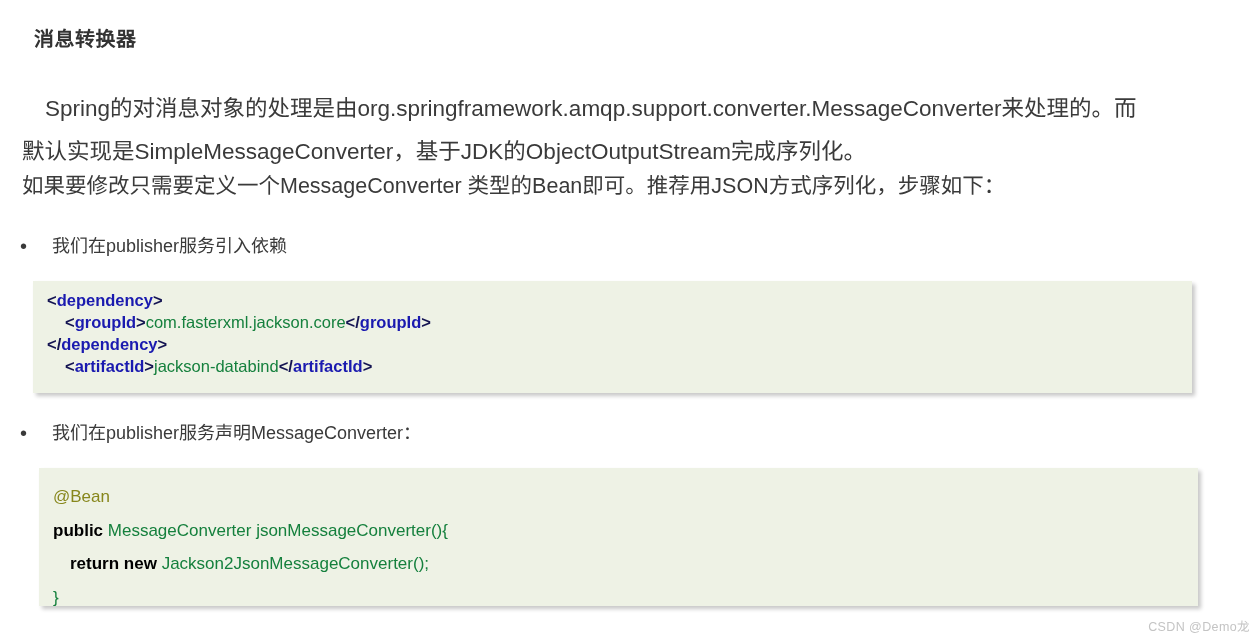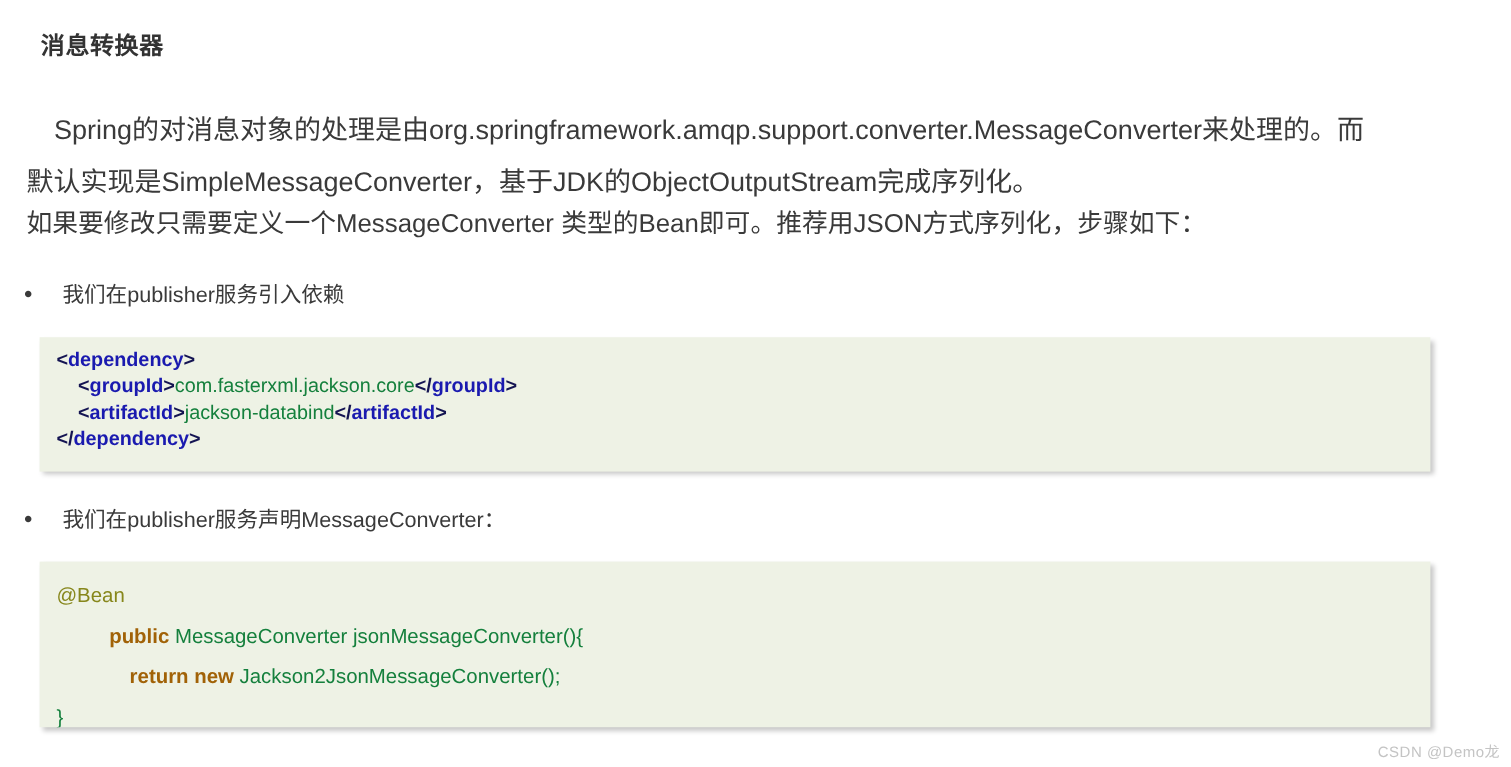--- a/index.html
+++ b/index.html
@@ -89,42 +89,42 @@
     overflow: hidden;
   }
   .code-xml {
     left: 33px;
     top: 281px;
     width: 1159px;
     height: 112px;
     padding: 8px 0 0 14px;
   }
   .code-java {
-    left: 33px;
+    left: 39px;
     top: 468px;
     width: 1159px;
     height: 138px;
     padding: 12px 0 0 14px;
   }
 
   .code-line {
     font-size: 16.5px;
     line-height: 22px;
     white-space: pre;
     color: #161616;
   }
   .code-java .code-line {
     font-size: 17px;
     line-height: 33.5px;
   }
 
   .tok-tagname  { color: #1a1aaf; font-weight: bold; }
   .tok-bracket  { color: #141452; font-weight: bold; }
   .tok-plain    { color: #15803d; font-weight: normal; }
-  .tok-kw       { color: #a16207; font-weight: bold; margin-left: 44px; }
+  .tok-kw       { color: #000000; font-weight: bold; }
   .tok-anno     { color: #87871c; font-weight: normal; }
 
   .indent1 { padding-left: 18px; }
   .indent-j { padding-left: 17px; }
 
   
   .watermark {
     position: absolute;
     right: 9px;
     bottom: 4px;
@@ -146,22 +146,22 @@
   <div class="para para-l3">如果要修改只需要定义一个MessageConverter 类型的Bean即可。推荐用JSON方式序列化，步骤如下：</div>
 
   <div class="bullet-row bullet-1">
     <span class="bullet-dot">•</span>
     <span class="bullet-text">我们在publisher服务引入依赖</span>
   </div>
 
   <div class="code-block code-xml" id="code-xml">
       <div class="code-line"><span class="tok-bracket">&lt;</span><span class="tok-tagname">dependency</span><span class="tok-bracket">&gt;</span></div>
       <div class="code-line indent1"><span class="tok-bracket">&lt;</span><span class="tok-tagname">groupId</span><span class="tok-bracket">&gt;</span><span class="tok-plain">com.fasterxml.jackson.core</span><span class="tok-bracket">&lt;/</span><span class="tok-tagname">groupId</span><span class="tok-bracket">&gt;</span></div>
+      <div class="code-line"><span class="tok-bracket">&lt;/</span><span class="tok-tagname">dependency</span><span class="tok-bracket">&gt;</span></div>
       <div class="code-line indent1"><span class="tok-bracket">&lt;</span><span class="tok-tagname">artifactId</span><span class="tok-bracket">&gt;</span><span class="tok-plain">jackson-databind</span><span class="tok-bracket">&lt;/</span><span class="tok-tagname">artifactId</span><span class="tok-bracket">&gt;</span></div>
-      <div class="code-line"><span class="tok-bracket">&lt;/</span><span class="tok-tagname">dependency</span><span class="tok-bracket">&gt;</span></div>
     </div>
 
   <div class="bullet-row bullet-2">
     <span class="bullet-dot">•</span>
     <span class="bullet-text">我们在publisher服务声明MessageConverter：</span>
   </div>
 
   <div class="code-block code-java" id="code-java">
       <div class="code-line"><span class="tok-anno">@Bean</span></div>
       <div class="code-line"><span class="tok-kw">public</span><span class="tok-plain"> MessageConverter jsonMessageConverter(){</span></div>

